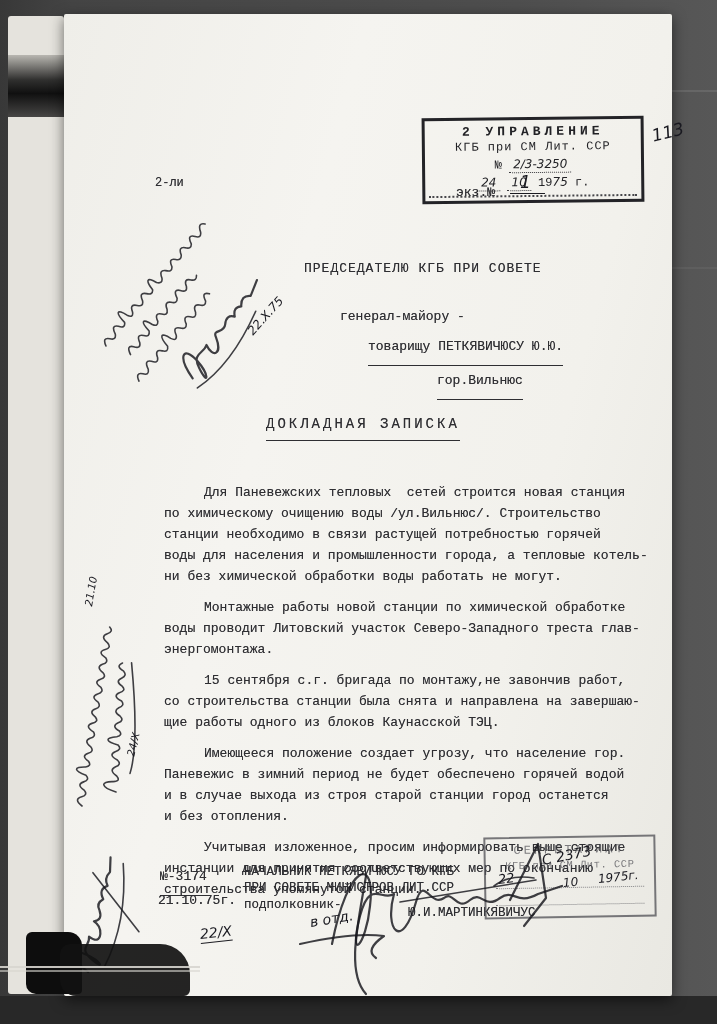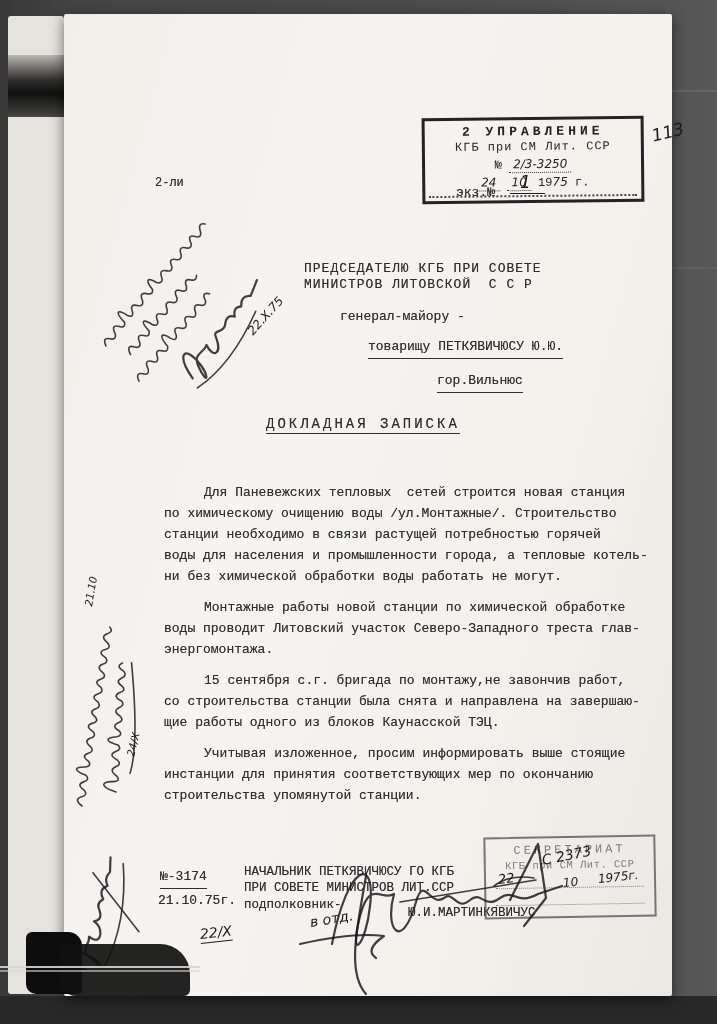--- a/index.html
+++ b/index.html
@@ -17,21 +17,21 @@
   .page{position:absolute;left:64px;top:14px;width:608px;height:982px;
     background:linear-gradient(105deg,#efeee9 0%,#f5f4f0 35%,#f2f1ec 70%,#e9e8e2 100%);
     box-shadow:0 4px 14px rgba(0,0,0,.55);border-radius:2px;}
   .typed{position:absolute;color:#2e2e32;white-space:pre;text-shadow:0 0 .5px rgba(40,40,45,.6);}
   .t13{font-size:13px;line-height:21px;}
   .t12{font-size:12px;}
   .bodycol{position:absolute;left:100px;top:468px;width:505px;}
   .para{margin:0 0 10px 0;}
   .pline{white-space:pre;font-size:13px;line-height:21px;color:#2e2e32;text-shadow:0 0 .5px rgba(40,40,45,.55);}
   .pline.first{padding-left:40px;}
-  .u{border-bottom:1.5px solid #2e2e32;padding-bottom:1px;}
+  .u{border-bottom:1.5px solid #2e2e32;padding-bottom:8px;}
   .stamp1{position:absolute;left:358px;top:103px;width:222px;height:86px;border:3px solid #232327;
     transform:rotate(-.6deg);color:#222226;font-size:12px;text-align:center;padding-top:4px;box-sizing:border-box;}
   .stamp1 .s1l1{font-size:13px;font-weight:bold;letter-spacing:4px;}
   .stamp1 .s1l2{font-size:12px;letter-spacing:1px;margin-top:1px;}
   .s1row{position:relative;margin-top:3px;font-size:12px;}
   .dotted{border-bottom:1.5px dotted #3a3a3e;padding:0 4px 1px 4px;}
   .s1dots{position:absolute;left:4px;right:4px;bottom:3px;border-top:2px dotted #46464a;height:0;}
   .hand{position:absolute;font-family:"DejaVu Sans",sans-serif;font-style:italic;color:#191920;
     transform-origin:left center;white-space:pre;}
   .stamp2{position:absolute;left:420px;top:822px;width:172px;height:82px;border:2.5px solid #55555a;
@@ -74,44 +74,49 @@
         <span>г.</span>
       </div>
       <div class="s1dots"></div>
     </div>
     <div class="hand" style="left:588px;top:112px;font-size:17px;transform:rotate(-14deg);">113</div>
 
     <div class="typed t13" style="left:392px;top:168px;">экз.№</div>
     <div class="hand" style="left:446px;top:158px;font-size:17px;border-bottom:1.5px solid #1c1c22;padding:0 14px 1px 10px;">1</div>
 
     <div class="typed t13" style="left:240px;top:244px;letter-spacing:1px;">ПРЕДСЕДАТЕЛЮ КГБ ПРИ СОВЕТЕ</div>
-    <div class="typed t13" style="left:240px;top:260px;letter-spacing:1px;">МИНИСТРОВ ЛИТОВСКОЙ  С С Р</div>
     <div class="typed t13" style="left:276px;top:292px;">генерал-майору -</div>
     <div class="typed t13 u" style="left:304px;top:322px;">товарищу ПЕТКЯВИЧЮСУ Ю.Ю.</div>
     <div class="typed t13 u" style="left:362px;top:356px;margin-left:11px;">гор.Вильнюс</div>
 
     <div class="typed u" style="left:202px;top:402px;font-size:14px;letter-spacing:3px;">ДОКЛАДНАЯ ЗАПИСКА</div>
 
     <div class="bodycol">
       <div class="para">
         <div class="pline first">Для Паневежских тепловых  сетей строится новая станция</div>
-        <div class="pline">по химическому очищению воды /ул.Монтажные/. Строительство</div>
+        <div class="pline">по химическому очищению воды /ул.Вильнюс/. Строительство</div>
         <div class="pline">станции необходимо в связи растущей потребностью горячей</div>
         <div class="pline">воды для населения и промышленности города, а тепловые котель-</div>
         <div class="pline">ни без химической обработки воды работать не могут.</div>
       </div>
       <div class="para">
         <div class="pline first">Монтажные работы новой станции по химической обработке</div>
         <div class="pline">воды проводит Литовский участок Северо-Западного треста глав-</div>
         <div class="pline">энергомонтажа.</div>
       </div>
       <div class="para">
         <div class="pline first">15 сентября с.г. бригада по монтажу,не завончив работ,</div>
         <div class="pline">со строительства станции была снята и направлена на завершаю-</div>
         <div class="pline">щие работы одного из блоков Каунасской ТЭЦ.</div>
+      </div>
+      <div class="para">
+        <div class="pline first">Имеющееся положение создает угрозу, что население гор.</div>
+        <div class="pline">Паневежис в зимний период не будет обеспечено горячей водой</div>
+        <div class="pline">и в случае выхода из строя старой станции город останется</div>
+        <div class="pline">и без отопления.</div>
       </div>
       <div class="para">
         <div class="pline first">Учитывая изложенное, просим информировать выше стоящие</div>
         <div class="pline">инстанции для принятия соответствующих мер по окончанию</div>
         <div class="pline">строительства упомянутой станции.</div>
       </div>
     </div>
 
     <div class="typed t13 u" style="left:96px;top:852px;">№-3174</div>
     <div class="typed t13" style="left:94px;top:876px;">21.10.75г.</div>

